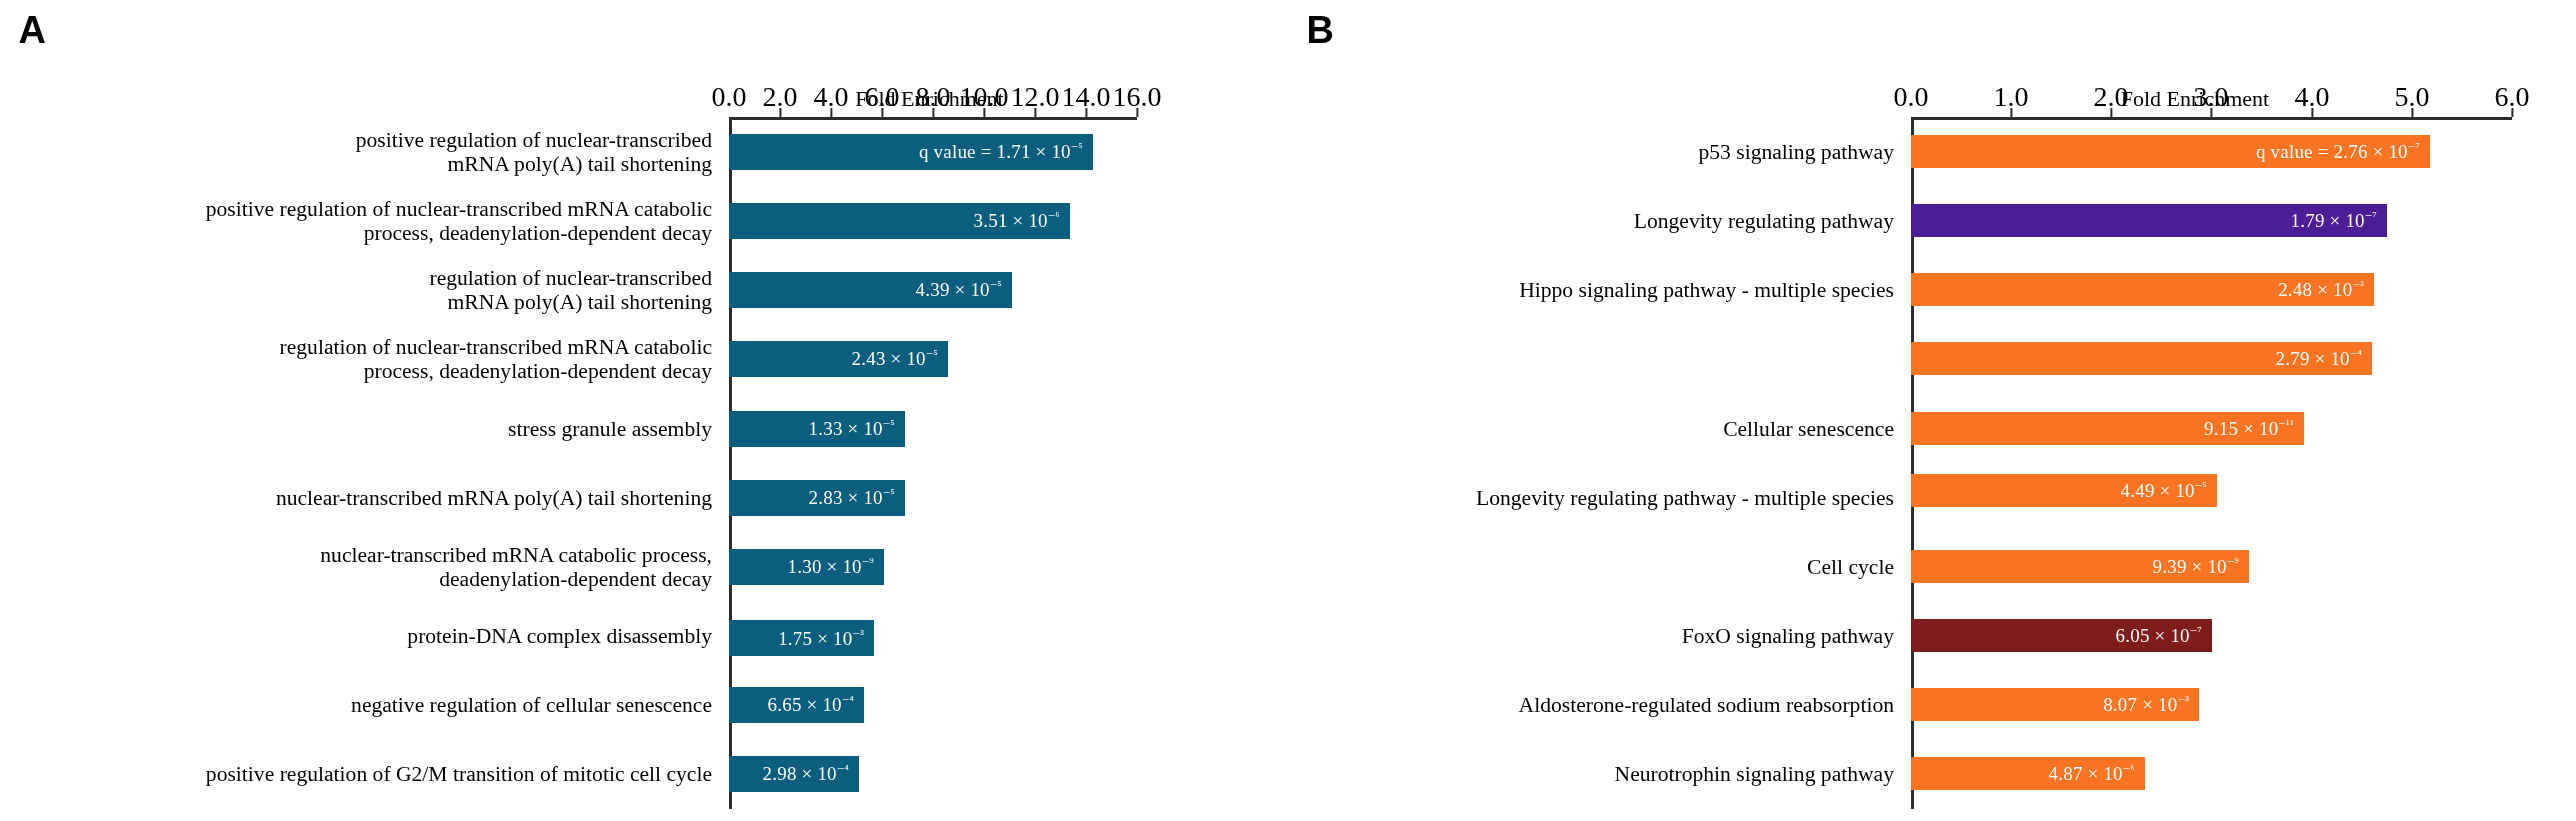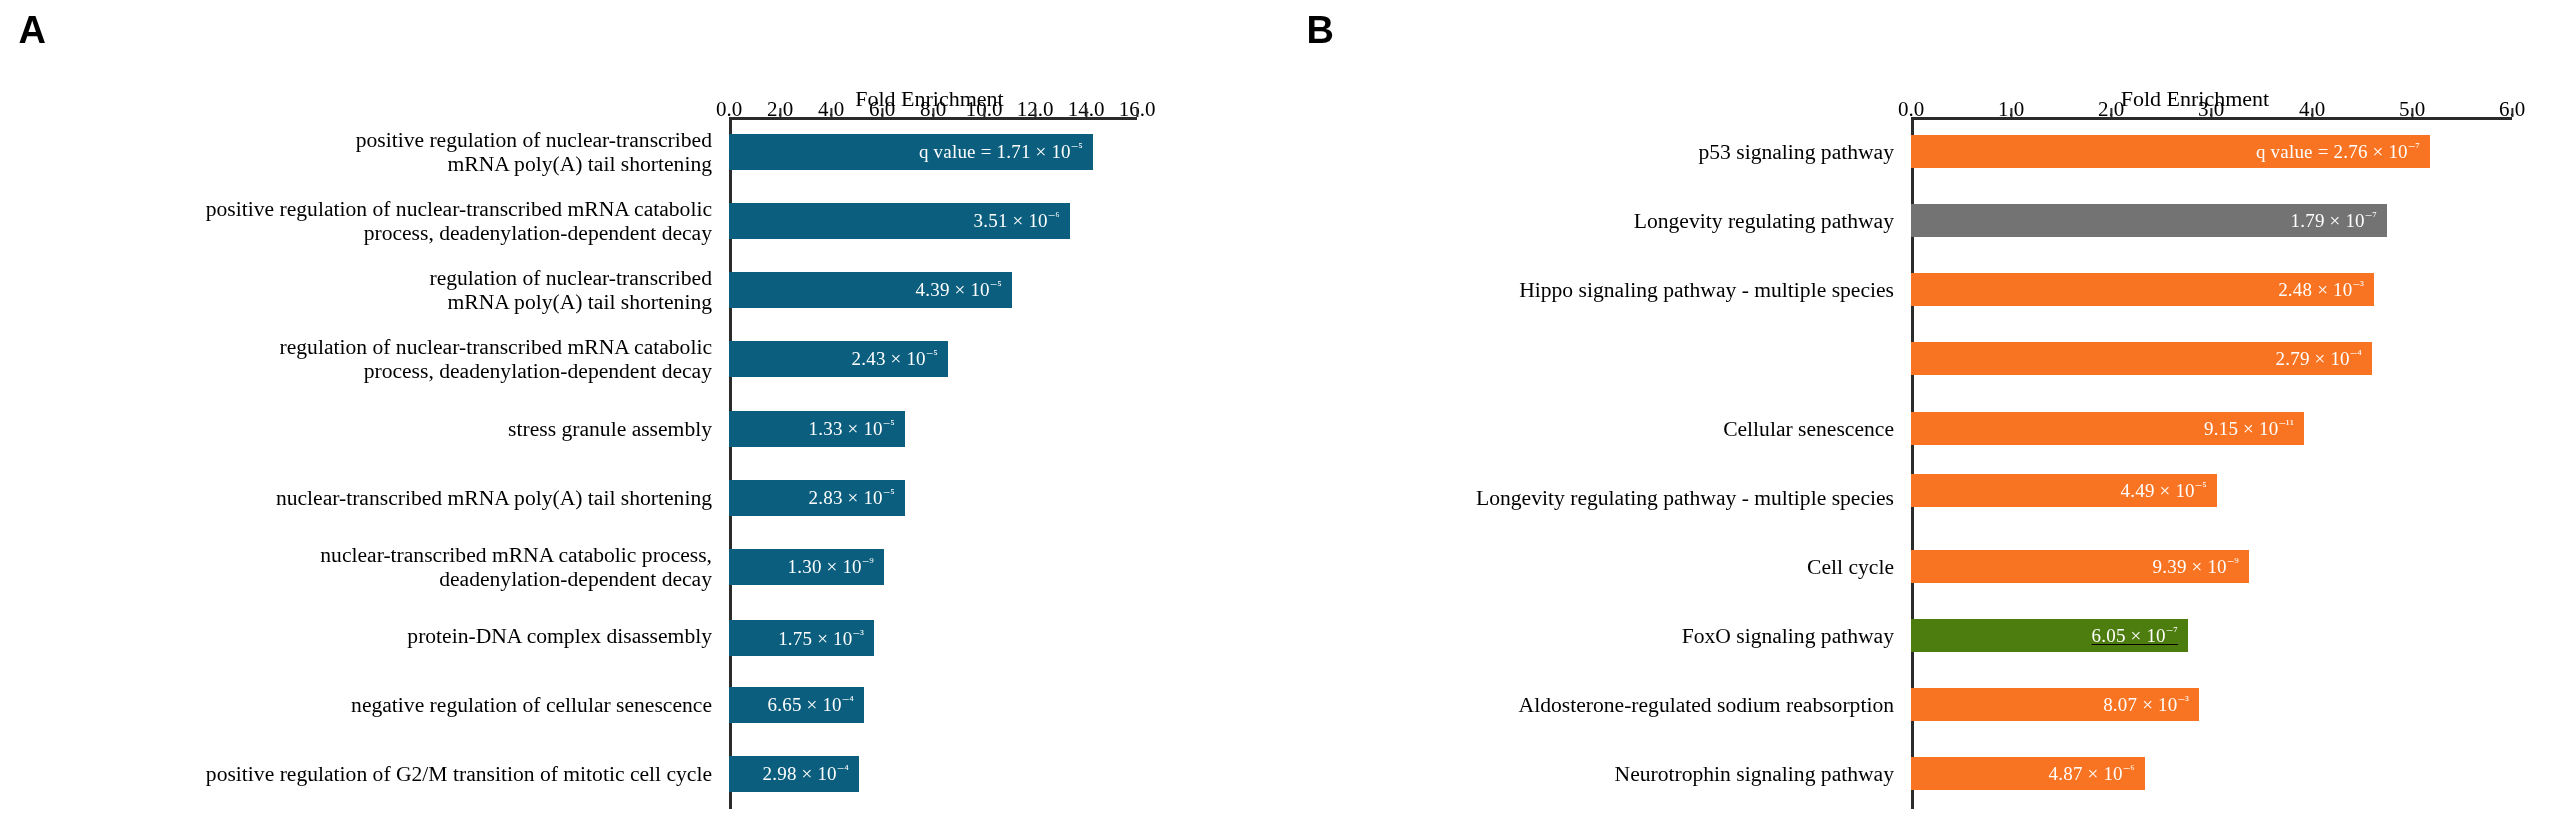--- a/index.html
+++ b/index.html
@@ -39,24 +39,24 @@
     position: absolute;
   }
   .ticks {
     position: absolute;
     left: 0; right: 0;
     height: 33px;
   }
   .tick-label {
     position: absolute;
     transform: translateX(-50%);
-    font-size: 21px;
+    font-size: 28px;
     color: #000;
     white-space: nowrap;
-    top: 16px;
+    top: 0;
   }
   .tick-mark {
     position: absolute;
     bottom: 0;
     width: 1.9px;
     height: 8.6px;
     background: #2b2b2b;
     transform: translateX(-0.6px);
   }
   .axis-line-top {
@@ -228,21 +228,21 @@
       <div class="axis-line-top" id="axisTopB" style="width: 601px;"></div>
       <div class="axis-line-left" id="axisLeftB" style="top:0; bottom:0; left:0;"></div>
       <div class="rows" id="rowsB" style="top:0;">
           <div class="row" style="top: 0px; height: 69px; width: 601px;">
             <div class="bar" style="width: 519px; height: 33px; background: rgb(249, 116, 34); margin-top: 18px; margin-bottom: 18px;">
               <span class="bar-value">q value = 2.76 × 10<sup>−⁷</sup></span>
             </div>
             <div class="cat-label" style="right: 618px; width: 593px;">p53 signaling pathway</div>
           </div>
           <div class="row" style="top: 69px; height: 69px; width: 601px;">
-            <div class="bar" style="width: 476px; height: 33px; background: #737373; margin-top: 18px; margin-bottom: 18px;">
+            <div class="bar" style="width: 476px; height: 33px; background: #4c1d95; margin-top: 18px; margin-bottom: 18px;">
               <span class="bar-value">1.79 × 10<sup>−⁷</sup></span>
             </div>
             <div class="cat-label" style="right: 618px; width: 593px;">Longevity regulating pathway</div>
           </div>
           <div class="row" style="top: 138px; height: 69px; width: 601px;">
             <div class="bar" style="width: 463px; height: 33px; background: rgb(249, 116, 34); margin-top: 18px; margin-bottom: 18px;">
               <span class="bar-value">2.48 × 10<sup>−³</sup></span>
             </div>
             <div class="cat-label" style="right: 618px; width: 593px;">Hippo signaling pathway - multiple species</div>
           </div>
@@ -263,21 +263,21 @@
             </div>
             <div class="cat-label" style="right: 618px; width: 593px;">Longevity regulating pathway - multiple species</div>
           </div>
           <div class="row" style="top: 415px; height: 69px; width: 601px;">
             <div class="bar" style="width: 338px; height: 33px; background: rgb(249, 116, 34); margin-top: 18px; margin-bottom: 18px;">
               <span class="bar-value">9.39 × 10<sup>−⁹</sup></span>
             </div>
             <div class="cat-label" style="right: 618px; width: 593px;">Cell cycle</div>
           </div>
           <div class="row" style="top: 484px; height: 69px; width: 601px;">
-            <div class="bar" style="width: 277px; height: 33px; background: #4d7c0f; margin-top: 18px; margin-bottom: 18px; text-decoration: underline;">
+            <div class="bar" style="width: 301px; height: 33px; background: #7f1d1d; margin-top: 18px; margin-bottom: 18px;">
               <span class="bar-value">6.05 × 10<sup>−⁷</sup></span>
             </div>
             <div class="cat-label" style="right: 618px; width: 593px;">FoxO signaling pathway</div>
           </div>
           <div class="row" style="top: 553px; height: 69px; width: 601px;">
             <div class="bar" style="width: 288px; height: 33px; background: rgb(249, 116, 34); margin-top: 18px; margin-bottom: 18px;">
               <span class="bar-value">8.07 × 10<sup>−³</sup></span>
             </div>
             <div class="cat-label" style="right: 618px; width: 593px;">Aldosterone-regulated sodium reabsorption</div>
           </div>

